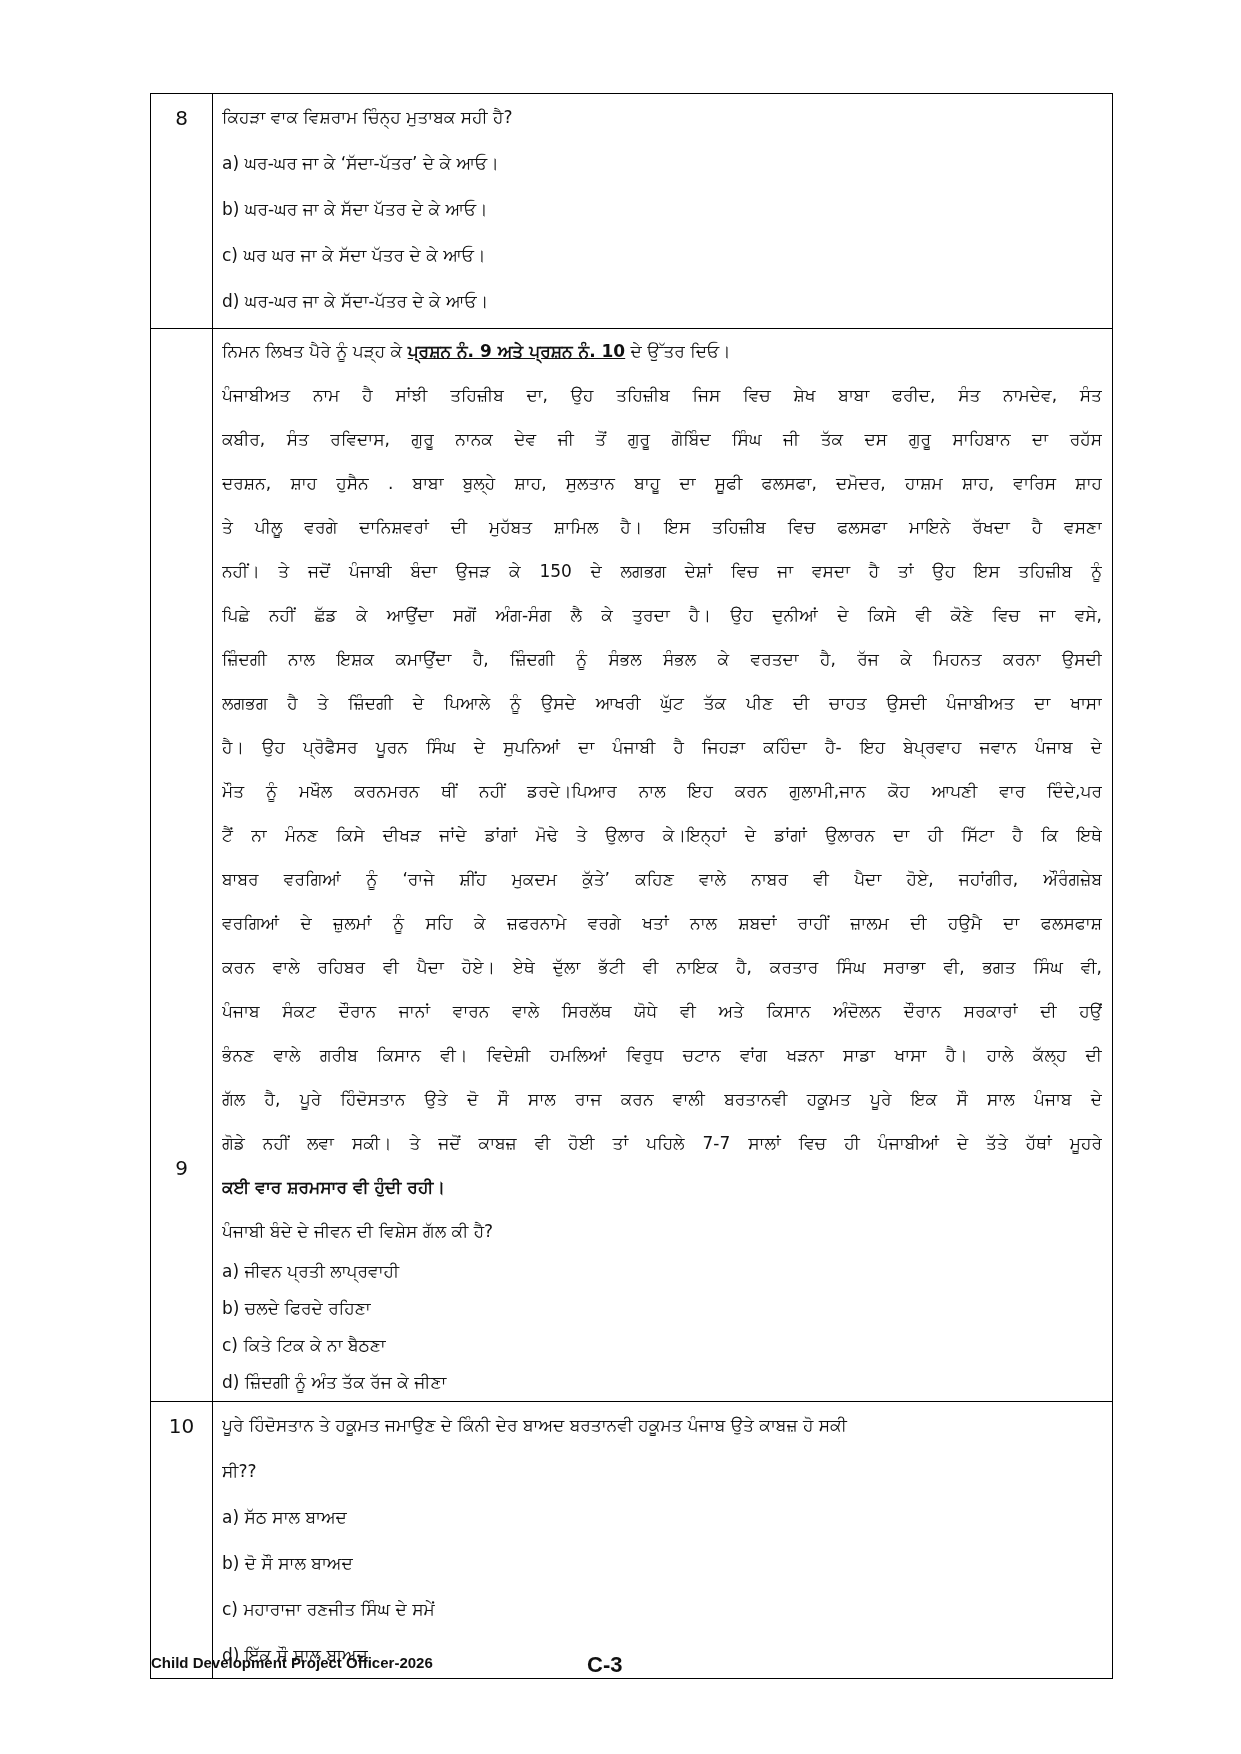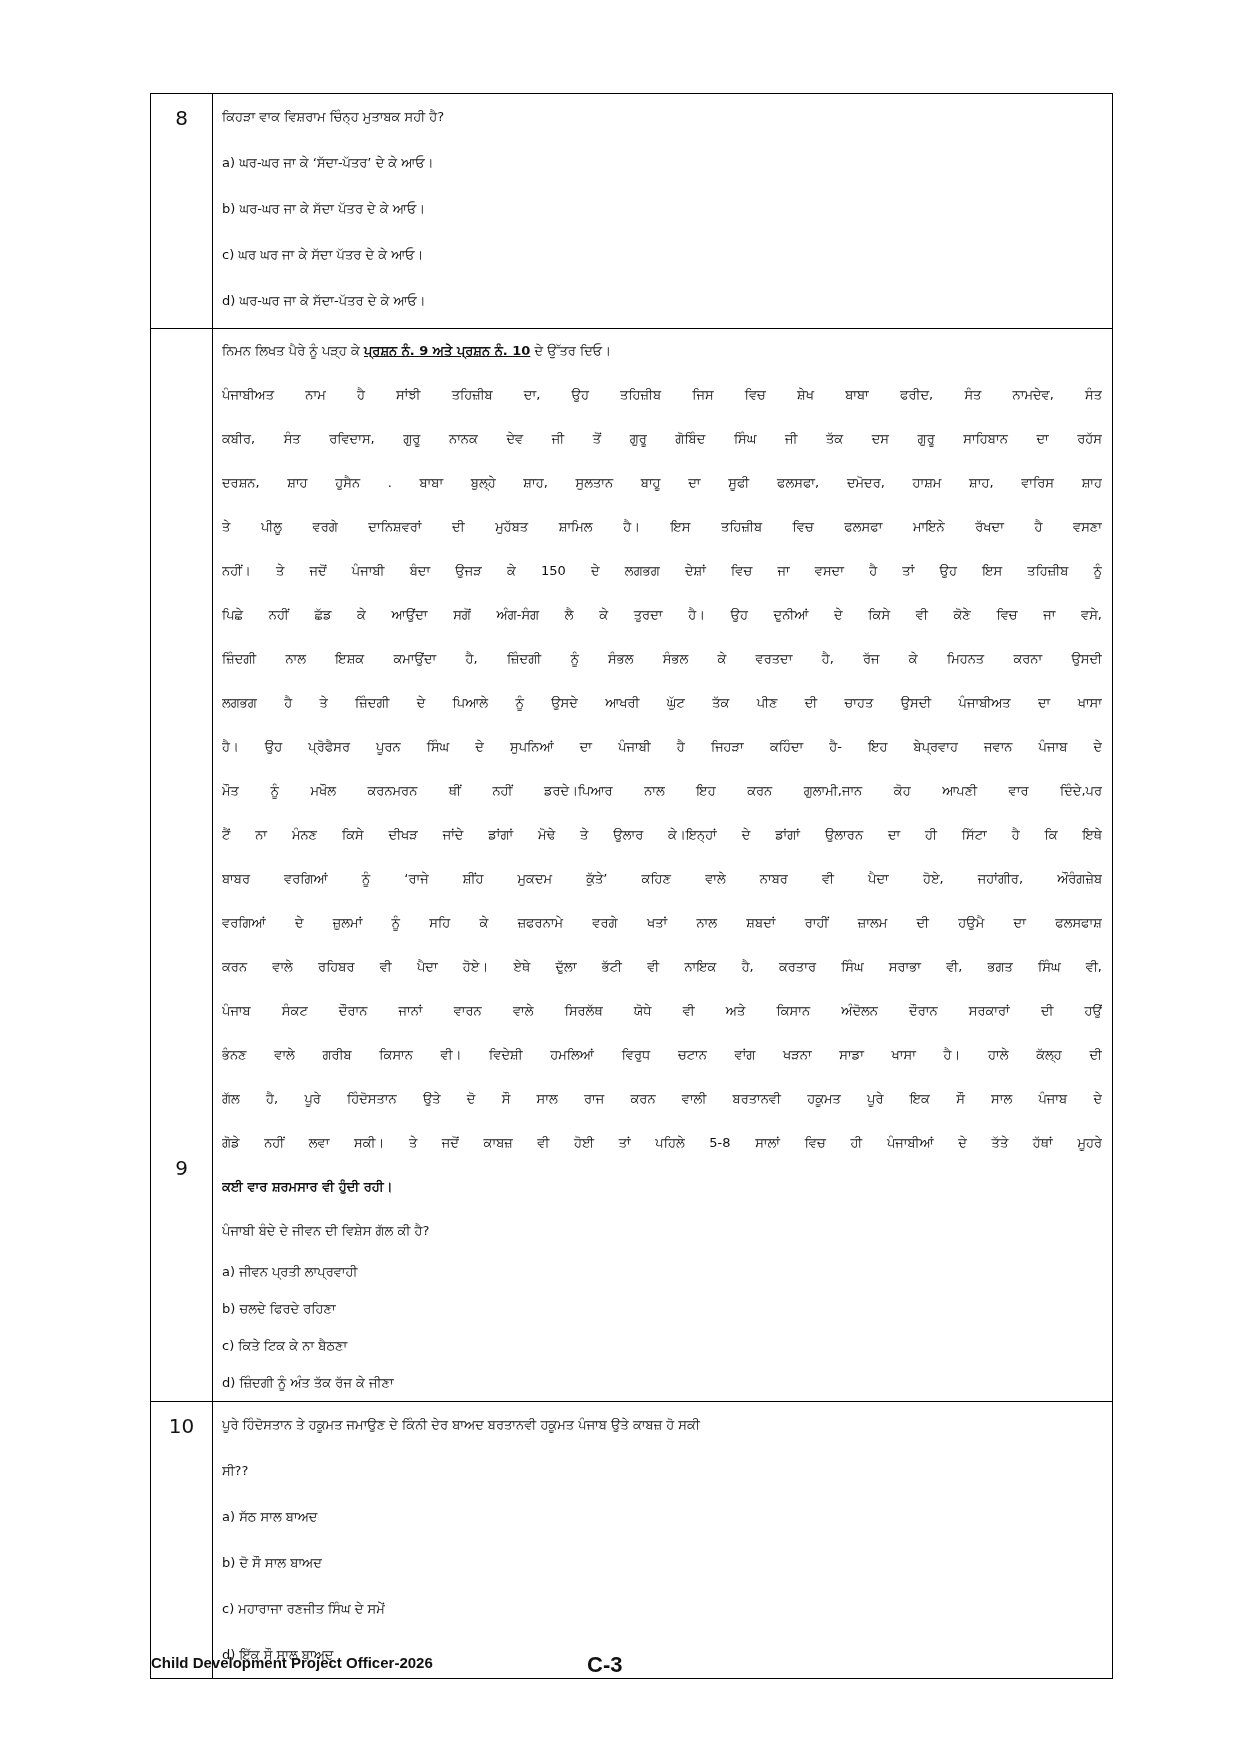--- a/index.html
+++ b/index.html
@@ -5,21 +5,21 @@
   html, body { margin: 0; padding: 0; background: #ffffff; }
   body { width: 1241px; height: 1754px; position: relative; overflow: hidden;
          font-family: "DejaVu Sans", "Liberation Sans", sans-serif; color: #111; }
   .page-table {
     position: absolute; left: 150px; top: 93px; width: 963px;
     border-collapse: collapse; table-layout: fixed;
   }
   .page-table td { border: 1.5px solid #000; vertical-align: top; padding: 0; }
   .num-col { width: 61px; text-align: center; font-size: 20px; }
   .content-col { padding-left: 9px !important; padding-right: 10px !important; }
-  .line { font-size: 13px; line-height: 44px; white-space: nowrap; overflow: hidden; }
+  .line { font-size: 17px; line-height: 44px; white-space: nowrap; overflow: hidden; }
   .q8 .line { line-height: 46px; }
   .para .line { text-align: justify; text-align-last: justify; }
   .para .line.last { text-align-last: left; font-weight: bold; }
   .num { line-height: 44px; padding-top: 2px; }
   .row9 .content-col { position: relative; }
   .u { text-decoration: underline; font-weight: bold; }
   .q10 .line { line-height: 46px; }
   .footer { position: absolute; top: 1648px; left: 150px; font-family: "Liberation Sans", sans-serif; }
   .footer-left { position: absolute; left: 1px; top: 6px; font-size: 15px; font-weight: bold; white-space: nowrap; }
   .footer-right { position: absolute; left: 437px; top: 4px; font-size: 22px; font-weight: bold; white-space: nowrap; }
@@ -63,21 +63,21 @@
         <div class="line">ਲਗਭਗ ਹੈ ਤੇ ਜ਼ਿੰਦਗੀ ਦੇ ਪਿਆਲੇ ਨੂੰ ਉਸਦੇ ਆਖਰੀ ਘੁੱਟ ਤੱਕ ਪੀਣ ਦੀ ਚਾਹਤ ਉਸਦੀ ਪੰਜਾਬੀਅਤ ਦਾ ਖਾਸਾ</div>
         <div class="line">ਹੈ। ਉਹ ਪ੍ਰੋਫੈਸਰ ਪੂਰਨ ਸਿੰਘ ਦੇ ਸੁਪਨਿਆਂ ਦਾ ਪੰਜਾਬੀ ਹੈ ਜਿਹੜਾ ਕਹਿੰਦਾ ਹੈ- ਇਹ ਬੇਪ੍ਰਵਾਹ ਜਵਾਨ ਪੰਜਾਬ ਦੇ</div>
         <div class="line">ਮੌਤ ਨੂੰ ਮਖੌਲ ਕਰਨਮਰਨ ਥੀਂ ਨਹੀਂ ਡਰਦੇ।ਪਿਆਰ ਨਾਲ ਇਹ ਕਰਨ ਗੁਲਾਮੀ,ਜਾਨ ਕੋਹ ਆਪਣੀ ਵਾਰ ਦਿੰਦੇ,ਪਰ</div>
         <div class="line">ਟੈਂ ਨਾ ਮੰਨਣ ਕਿਸੇ ਦੀਖੜ ਜਾਂਦੇ ਡਾਂਗਾਂ ਮੋਢੇ ਤੇ ਉਲਾਰ ਕੇ।ਇਨ੍ਹਾਂ ਦੇ ਡਾਂਗਾਂ ਉਲਾਰਨ ਦਾ ਹੀ ਸਿੱਟਾ ਹੈ ਕਿ ਇਥੇ</div>
         <div class="line">ਬਾਬਰ ਵਰਗਿਆਂ ਨੂੰ ‘ਰਾਜੇ ਸ਼ੀਂਹ ਮੁਕਦਮ ਕੁੱਤੇ’ ਕਹਿਣ ਵਾਲੇ ਨਾਬਰ ਵੀ ਪੈਦਾ ਹੋਏ, ਜਹਾਂਗੀਰ, ਔਰੰਗਜ਼ੇਬ</div>
         <div class="line">ਵਰਗਿਆਂ ਦੇ ਜ਼ੁਲਮਾਂ ਨੂੰ ਸਹਿ ਕੇ ਜ਼ਫਰਨਾਮੇ ਵਰਗੇ ਖਤਾਂ ਨਾਲ ਸ਼ਬਦਾਂ ਰਾਹੀਂ ਜ਼ਾਲਮ ਦੀ ਹਉਮੈ ਦਾ ਫਲਸਫਾਸ਼</div>
         <div class="line">ਕਰਨ ਵਾਲੇ ਰਹਿਬਰ ਵੀ ਪੈਦਾ ਹੋਏ। ਏਥੇ ਦੁੱਲਾ ਭੱਟੀ ਵੀ ਨਾਇਕ ਹੈ, ਕਰਤਾਰ ਸਿੰਘ ਸਰਾਭਾ ਵੀ, ਭਗਤ ਸਿੰਘ ਵੀ,</div>
         <div class="line">ਪੰਜਾਬ ਸੰਕਟ ਦੌਰਾਨ ਜਾਨਾਂ ਵਾਰਨ ਵਾਲੇ ਸਿਰਲੱਥ ਯੋਧੇ ਵੀ ਅਤੇ ਕਿਸਾਨ ਅੰਦੋਲਨ ਦੌਰਾਨ ਸਰਕਾਰਾਂ ਦੀ ਹਉਂ</div>
         <div class="line">ਭੰਨਣ ਵਾਲੇ ਗਰੀਬ ਕਿਸਾਨ ਵੀ। ਵਿਦੇਸ਼ੀ ਹਮਲਿਆਂ ਵਿਰੁਧ ਚਟਾਨ ਵਾਂਗ ਖੜਨਾ ਸਾਡਾ ਖਾਸਾ ਹੈ। ਹਾਲੇ ਕੱਲ੍ਹ ਦੀ</div>
         <div class="line">ਗੱਲ ਹੈ, ਪੂਰੇ ਹਿੰਦੋਸਤਾਨ ਉਤੇ ਦੋ ਸੌ ਸਾਲ ਰਾਜ ਕਰਨ ਵਾਲੀ ਬਰਤਾਨਵੀ ਹਕੂਮਤ ਪੂਰੇ ਇਕ ਸੌ ਸਾਲ ਪੰਜਾਬ ਦੇ</div>
-        <div class="line">ਗੋਡੇ ਨਹੀਂ ਲਵਾ ਸਕੀ। ਤੇ ਜਦੋਂ ਕਾਬਜ਼ ਵੀ ਹੋਈ ਤਾਂ ਪਹਿਲੇ 5-8 ਸਾਲਾਂ ਵਿਚ ਹੀ ਪੰਜਾਬੀਆਂ ਦੇ ਤੱਤੇ ਹੱਥਾਂ ਮੂਹਰੇ</div>
+        <div class="line">ਗੋਡੇ ਨਹੀਂ ਲਵਾ ਸਕੀ। ਤੇ ਜਦੋਂ ਕਾਬਜ਼ ਵੀ ਹੋਈ ਤਾਂ ਪਹਿਲੇ 7-7 ਸਾਲਾਂ ਵਿਚ ਹੀ ਪੰਜਾਬੀਆਂ ਦੇ ਤੱਤੇ ਹੱਥਾਂ ਮੂਹਰੇ</div>
         <div class="line last">ਕਈ ਵਾਰ ਸ਼ਰਮਸਾਰ ਵੀ ਹੁੰਦੀ ਰਹੀ।</div>
       </div>
       <div class="line">ਪੰਜਾਬੀ ਬੰਦੇ ਦੇ ਜੀਵਨ ਦੀ ਵਿਸ਼ੇਸ ਗੱਲ ਕੀ ਹੈ?</div>
       <div class="line" style="line-height:37px">a) ਜੀਵਨ ਪ੍ਰਤੀ ਲਾਪ੍ਰਵਾਹੀ</div>
       <div class="line" style="line-height:37px">b) ਚਲਦੇ ਫਿਰਦੇ ਰਹਿਣਾ</div>
       <div class="line" style="line-height:37px">c) ਕਿਤੇ ਟਿਕ ਕੇ ਨਾ ਬੈਠਣਾ</div>
       <div class="line" style="line-height:37px">d) ਜ਼ਿੰਦਗੀ ਨੂੰ ਅੰਤ ਤੱਕ ਰੱਜ ਕੇ ਜੀਣਾ</div>
     </td>
   </tr>
 

